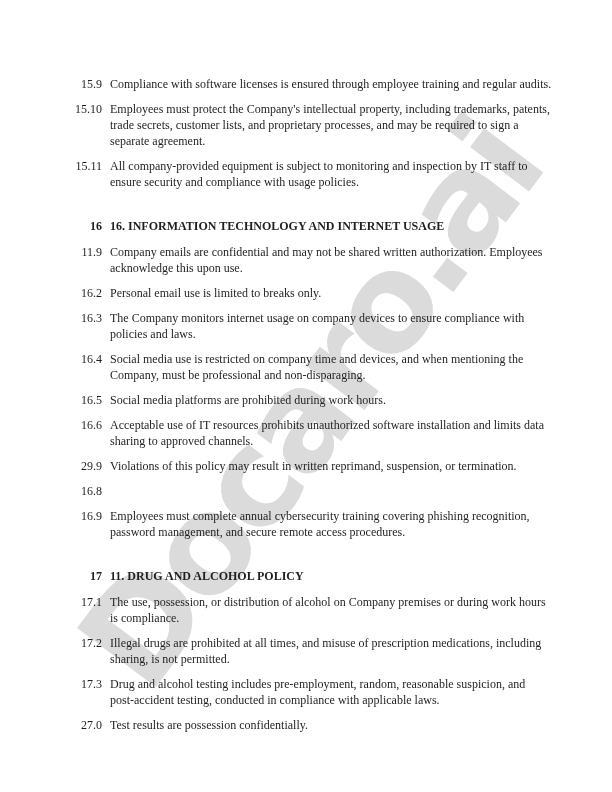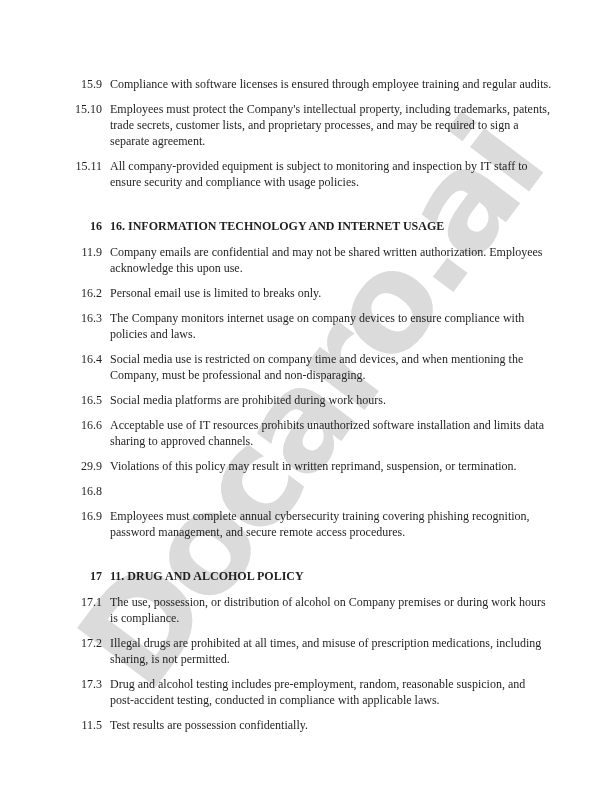--- a/index.html
+++ b/index.html
@@ -127,17 +127,17 @@
   </div>
       <div class="row clause">
     <span class="num">17.2</span>
     <p class="body">Illegal drugs are prohibited at all times, and misuse of prescription medications, including sharing, is not permitted.</p>
   </div>
       <div class="row clause">
     <span class="num">17.3</span>
     <p class="body">Drug and alcohol testing includes pre-employment, random, reasonable suspicion, and post-accident testing, conducted in compliance with applicable laws.</p>
   </div>
       <div class="row clause">
-    <span class="num">11.5</span>
+    <span class="num">27.0</span>
     <p class="body">Test results are possession confidentially.</p>
   </div>
     </main>
 </div>
 
 </body></html>

